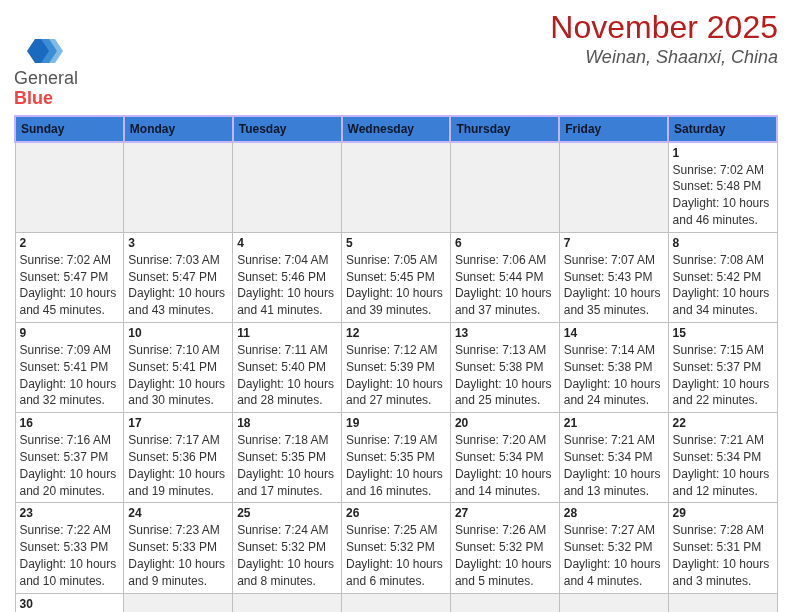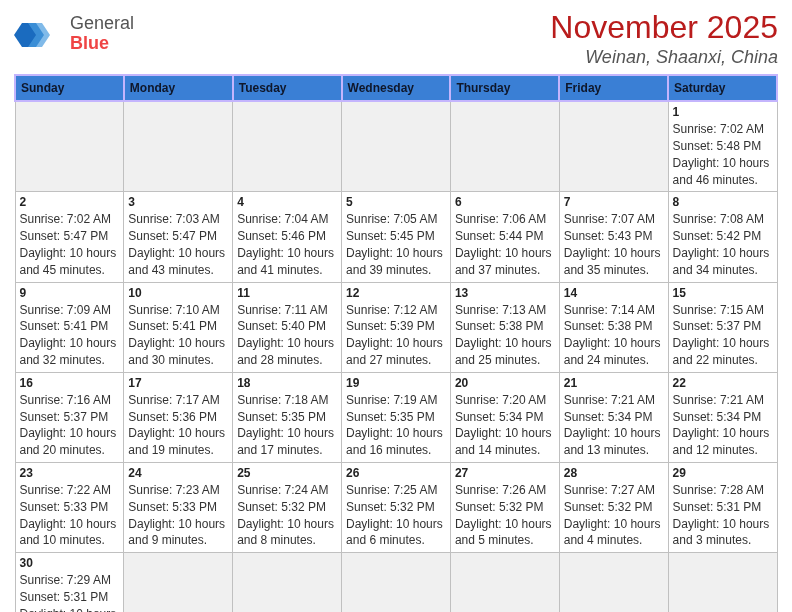--- a/index.html
+++ b/index.html
@@ -18,22 +18,23 @@
     }
     .header {
       display: flex;
       align-items: flex-start;
       justify-content: space-between;
       margin-bottom: 6px;
     }
     .logo {
       display: flex;
       align-items: center;
-      gap: 18px;
-      margin-top: 4px;
+      gap: 0;
+      margin-top: 21px;
+      flex-direction: column;
     }
     .logo-icon {
       width: 38px;
       height: 38px;
     }
     .logo-text {
       font-size: 18px;
       line-height: 1.1;
     }
     .logo-text .general { color: #555; font-weight: normal; }

